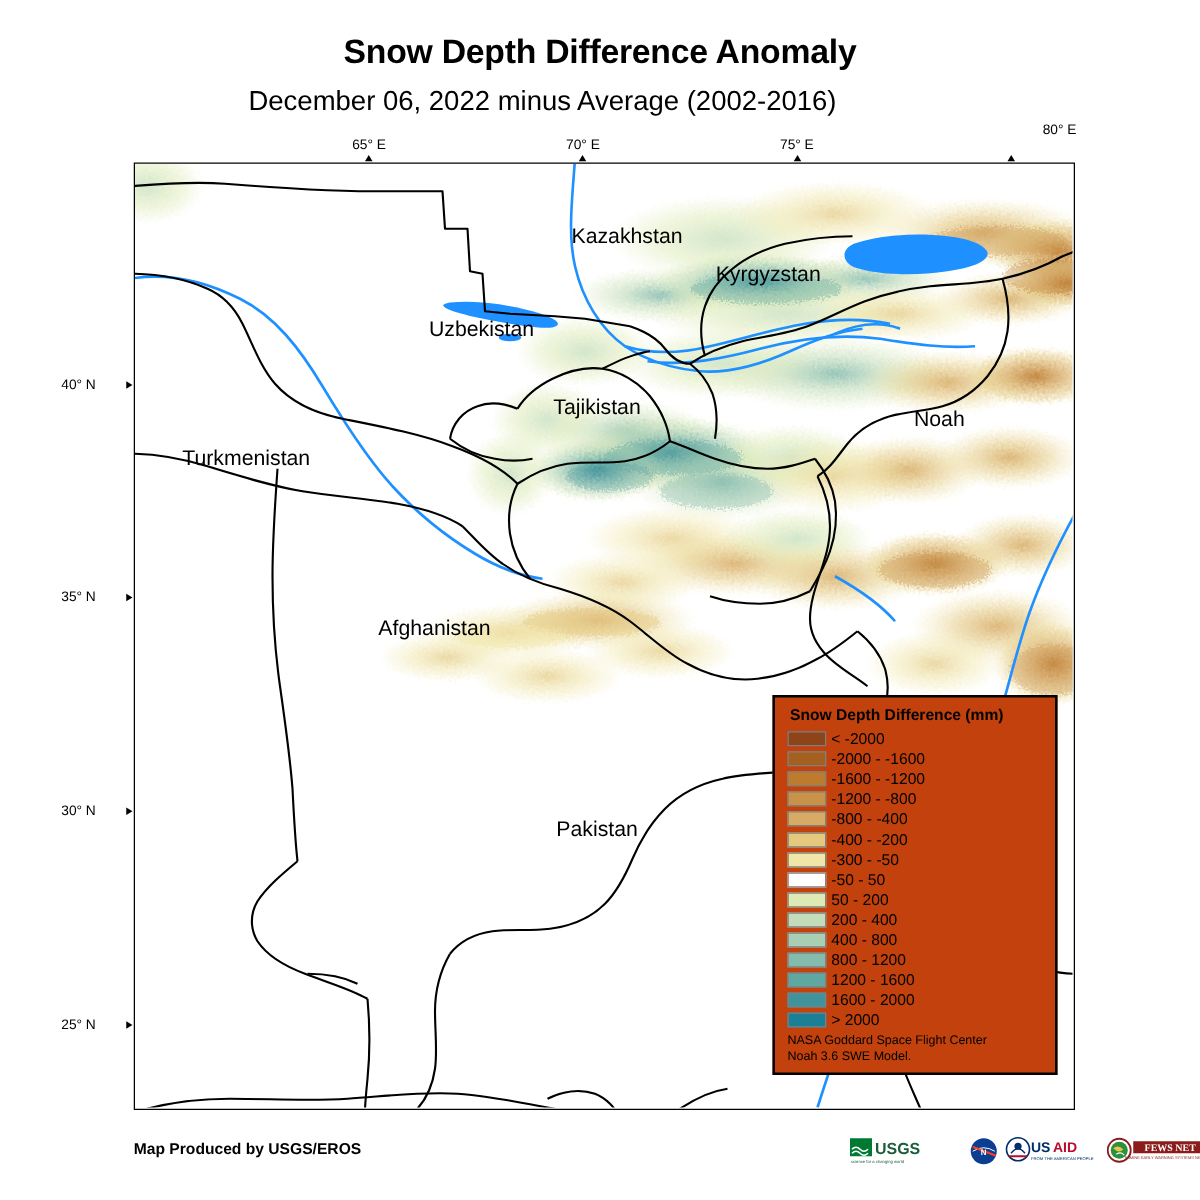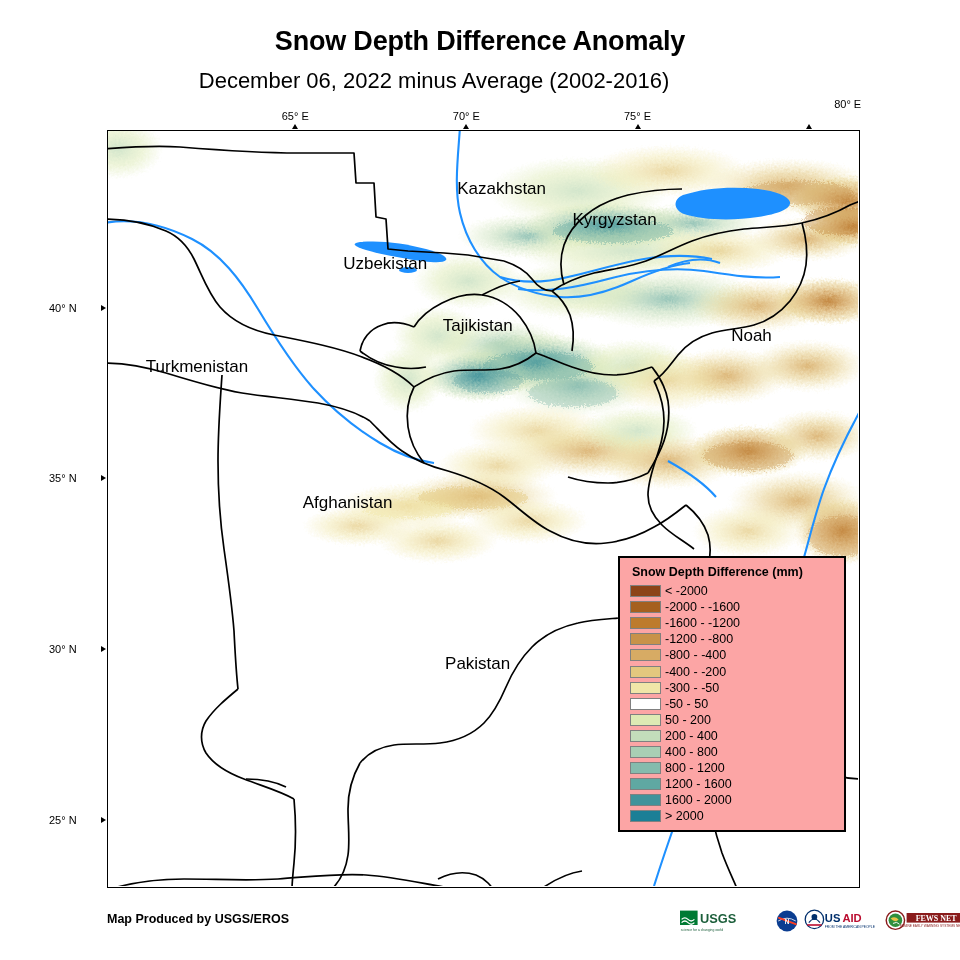--- a/index.html
+++ b/index.html
@@ -95,21 +95,21 @@
     pointer-events: none;
   }
 
   
   #legend {
     position: absolute;
     left: 618px;
     top: 556px;
     width: 228px;
     border: 2px solid #000;
-    background: #fca5a5;
+    background: #c2410c;
     box-sizing: border-box;
     padding: 6px 8px 6px 10px;
   }
   #legend-title {
     font-size: 12.5px;
     font-weight: bold;
     color: #000;
     margin: 1px 0 4px 2px;
     white-space: nowrap;
   }
@@ -477,20 +477,24 @@
       </div>
       <div class="legend-row">
         <div class="legend-swatch" style="background: rgb(65, 147, 155);"></div>
         <div class="legend-text">1600 - 2000</div>
       </div>
       <div class="legend-row">
         <div class="legend-swatch" style="background: rgb(27, 127, 150);"></div>
         <div class="legend-text">&gt; 2000</div>
       </div>
     </div>
+  <div id="legend-credit">
+    <div>NASA Goddard Space Flight Center</div>
+    <div>Noah 3.6 SWE Model.</div>
+  </div>
 </div>
 
 <div id="footer-credit">Map Produced by USGS/EROS</div>
 
 <div id="logo-strip">
 
   <svg class="logo" viewBox="0 0 112 30">
     <rect x="0" y="2" width="22" height="18" fill="#007a33"></rect>
     <path d="M2,13 q4,-4 8,0 t8,0" stroke="#ffffff" stroke-width="1.6" fill="none"></path>
     <path d="M2,17 q4,-4 8,0 t8,0" stroke="#ffffff" stroke-width="1.6" fill="none"></path>

